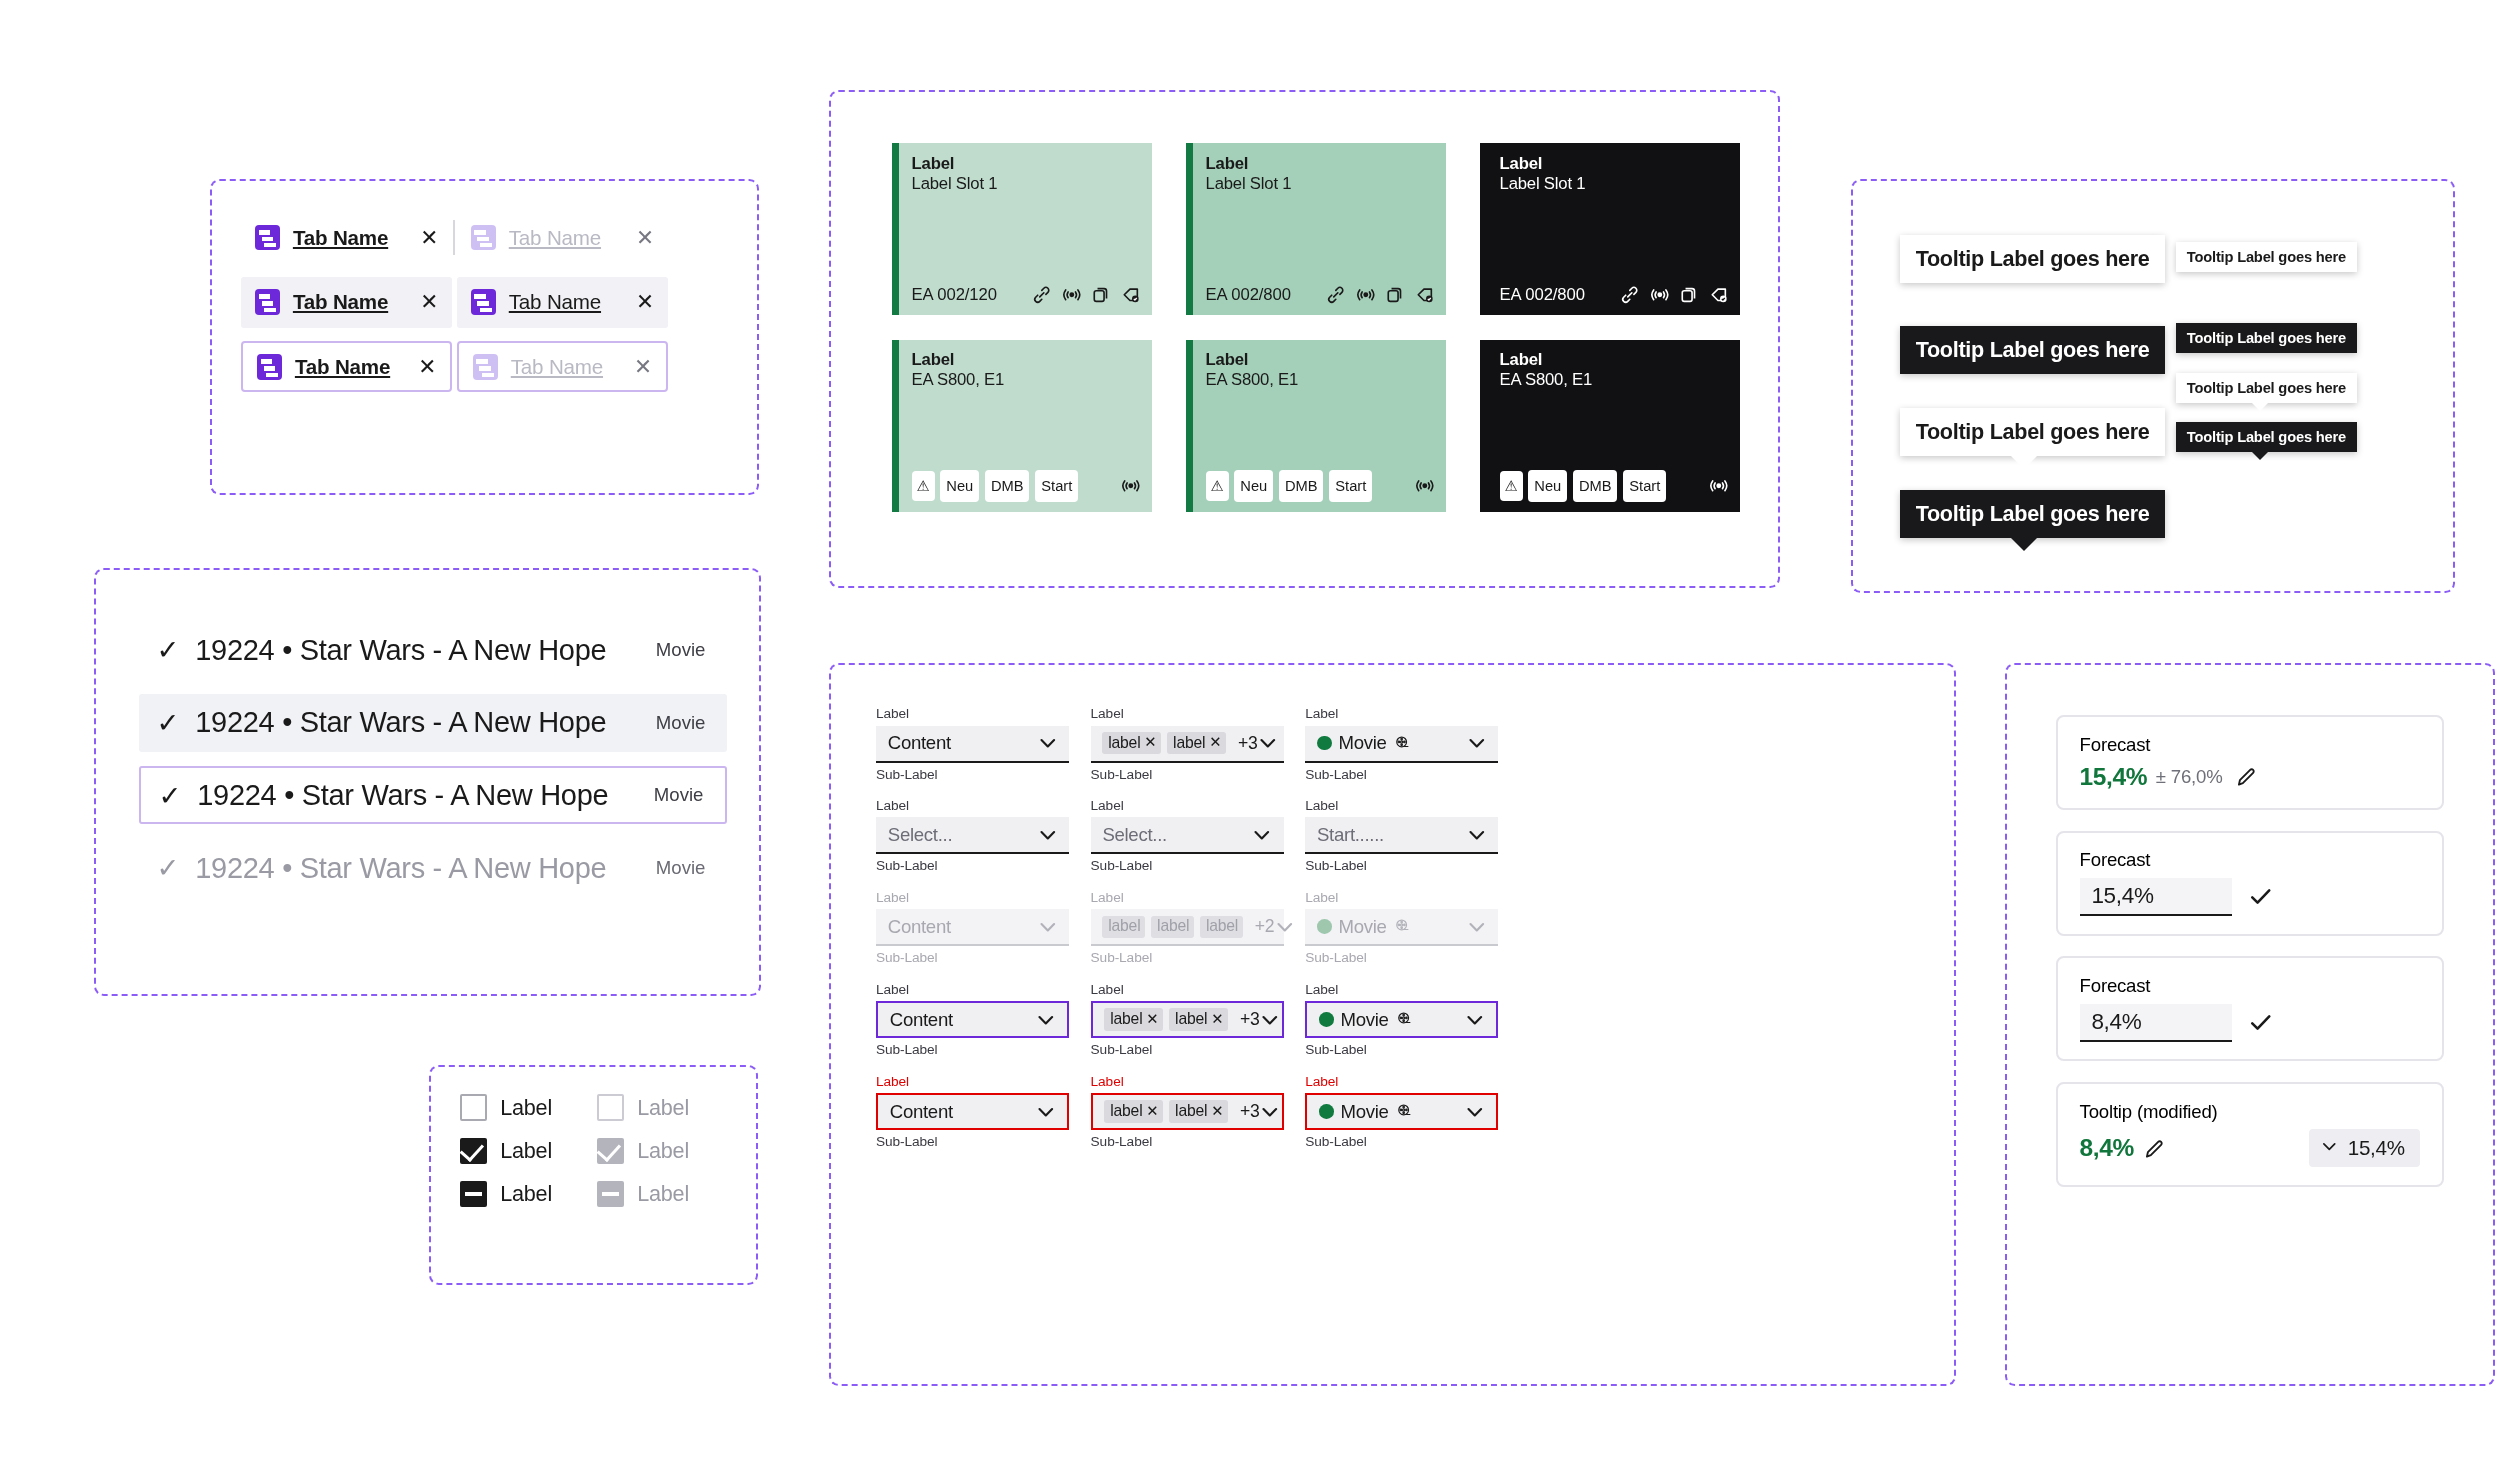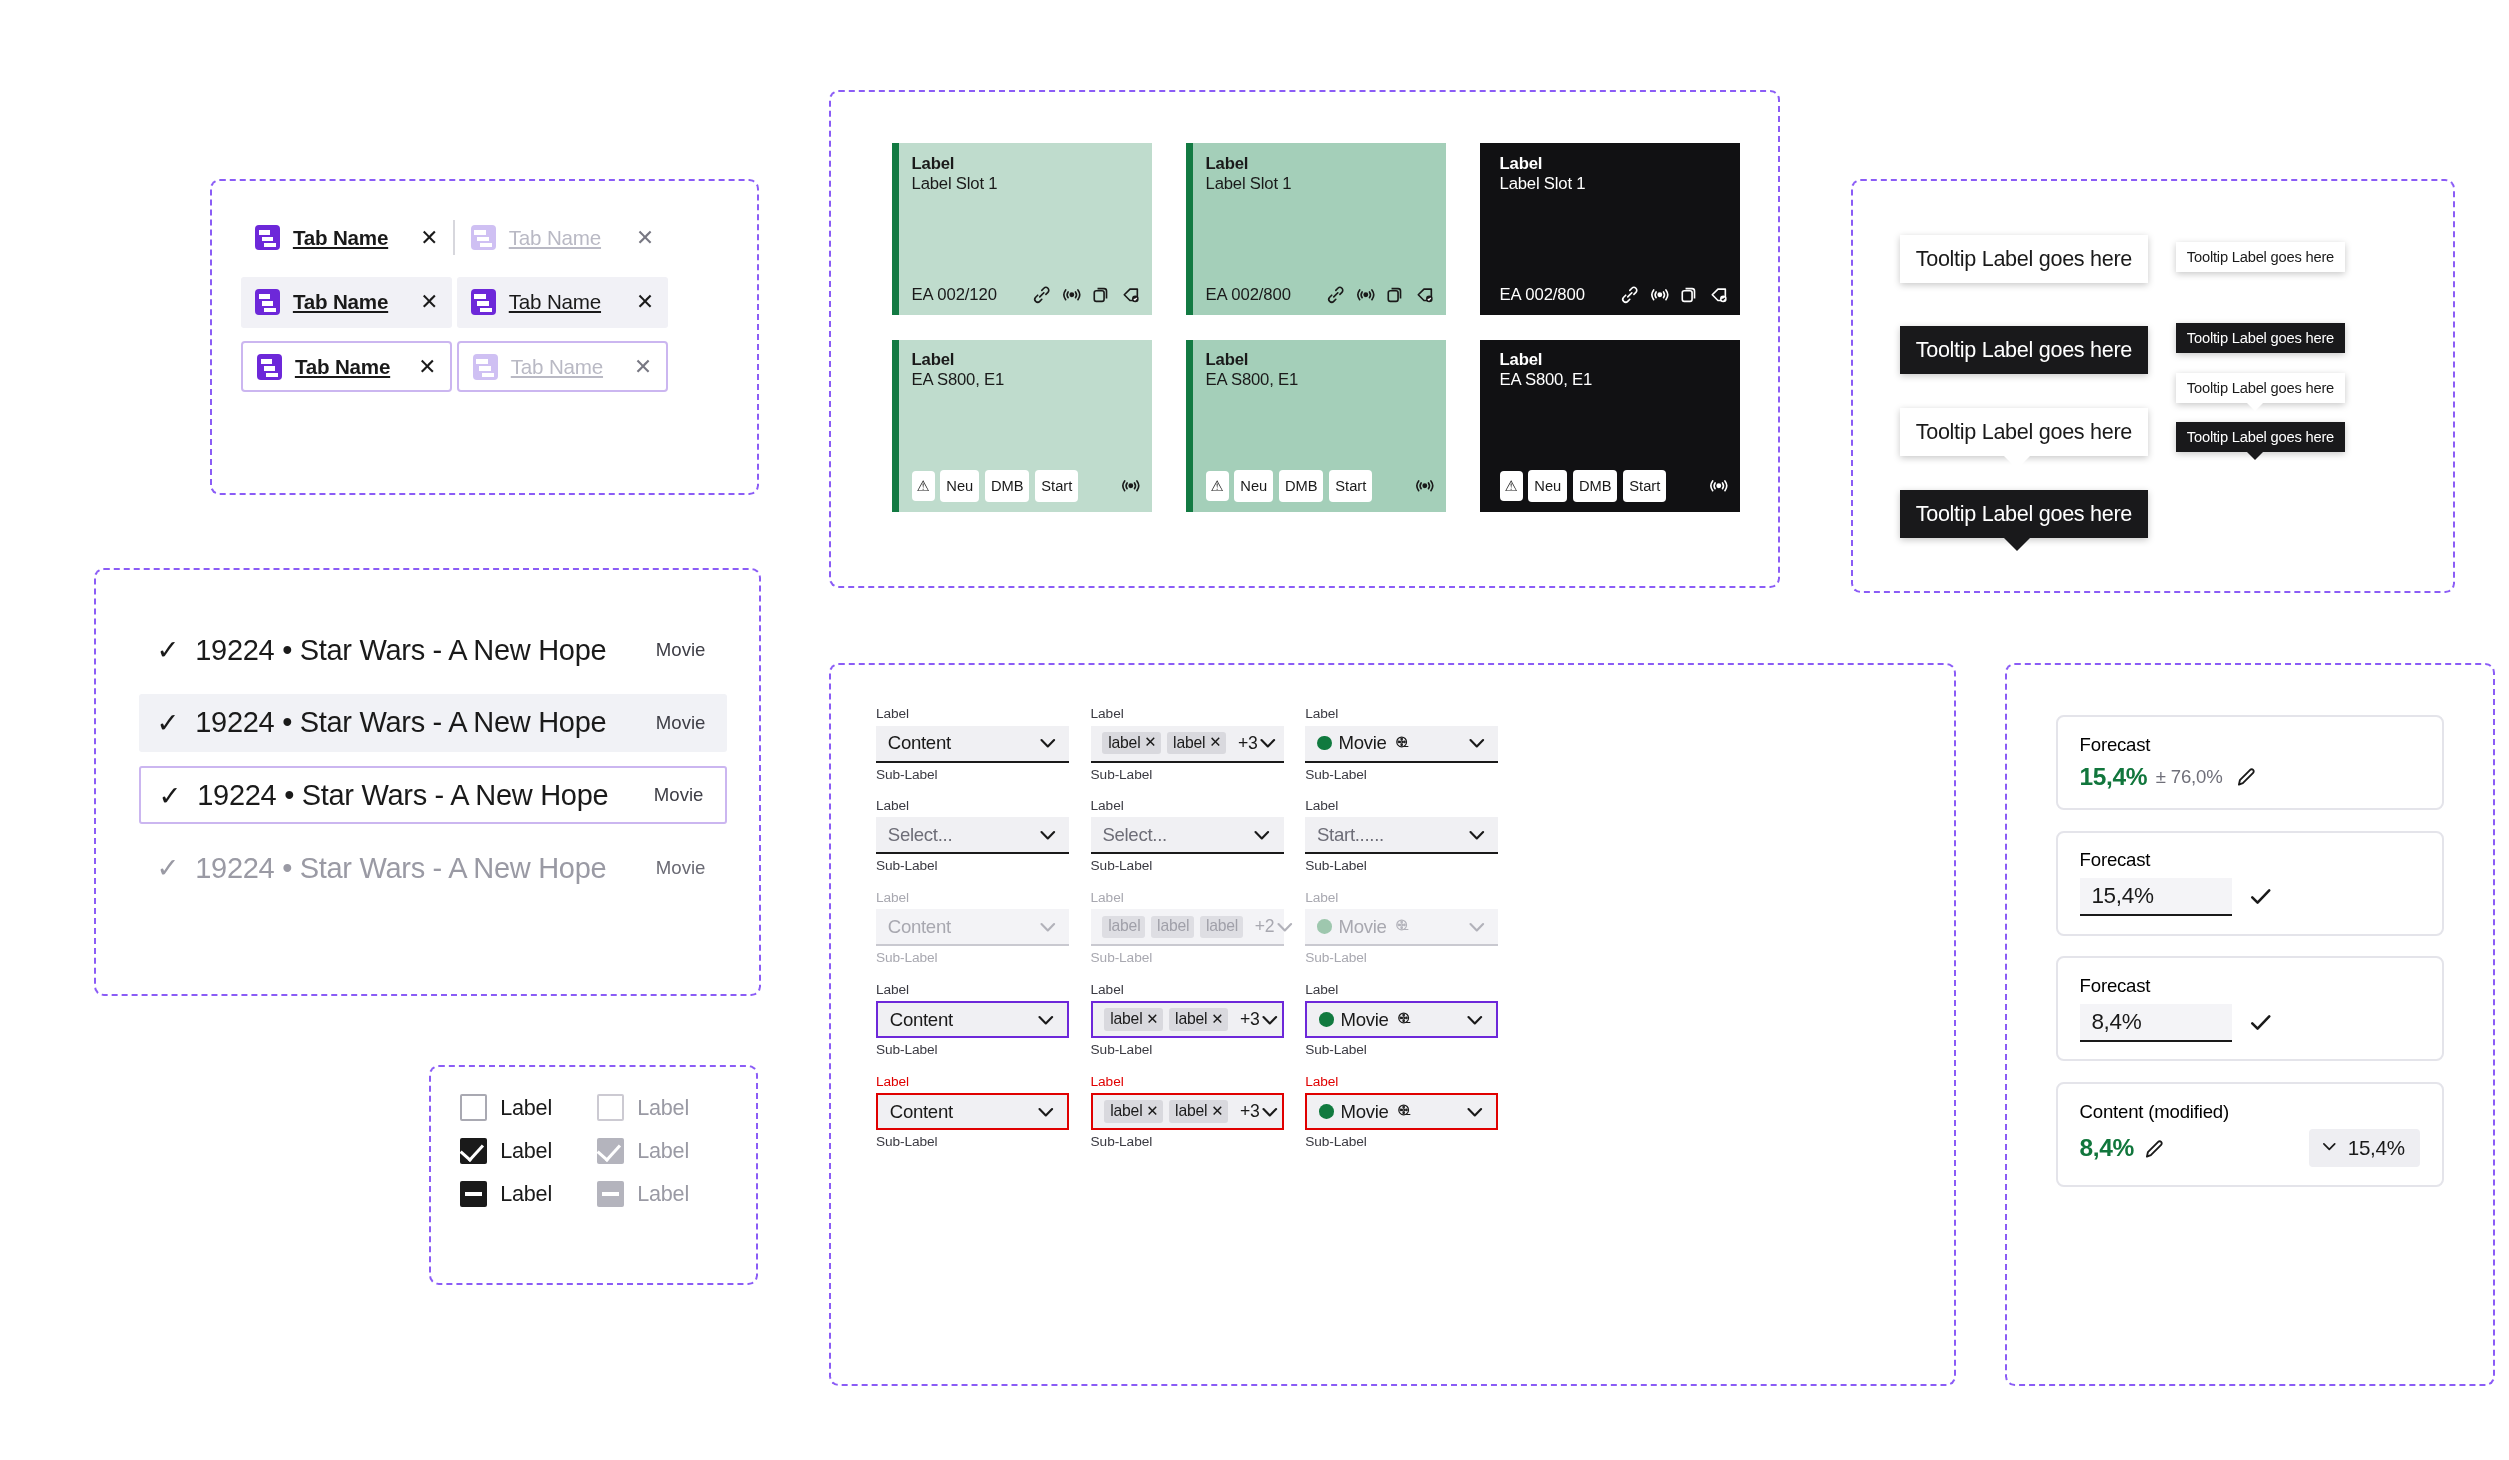--- a/index.html
+++ b/index.html
@@ -75,21 +75,21 @@
   .card .ic-row{margin-left:auto;display:flex;align-items:center;gap:9.8px;}
   .ic{width:19.6px;height:19.6px;display:block;}
   .ic svg{display:block;width:19.6px;height:19.6px;}
   .chips-row{margin-top:auto;display:flex;align-items:center;gap:5.9px;}
   .mchip{background:#fff;border-radius:3.9px;font-size:14.7px;line-height:1;padding:4.9px 5.9px;font-weight:400;color:#1a1a1a;display:flex;align-items:center;justify-content:center;min-height:21.6px;}
   .mchip.warn{padding:3.9px 4.9px;}
   .chips-row .ic-end{margin-left:auto;display:flex;align-items:center;}
 
   
   #panel-tooltip{left:1851px;top:179px;width:604px;height:414px;}
-  .tt{position:absolute;background:#fff;color:#1a1a1a;box-shadow:0 2px 6.9px rgba(0,0,0,.22);font-weight:400;white-space:nowrap;}
+  .tt{position:absolute;background:#fff;color:#1a1a1a;box-shadow:0 2px 6.9px rgba(0,0,0,.22);font-weight:700;white-space:nowrap;}
   .tt.dark{background:#19191b;color:#fff;}
   .tt.lg{font-size:21.6px;padding:10.8px 15.7px;letter-spacing:-0.3px;}
   .tt.sm{font-size:14.7px;padding:6.9px 10.8px;letter-spacing:-0.2px;}
   .tt .arrow{position:absolute;left:42%;top:100%;width:0;height:0;border-left:13.7px solid transparent;border-right:13.7px solid transparent;border-top:13.7px solid #fff;}
   .tt.dark .arrow{border-top-color:#19191b;}
   .tt.sm .arrow{border-left-width:8.8px;border-right-width:8.8px;border-top-width:8.8px;}
 
   
   #panel-select{left:829px;top:663px;width:1127px;height:723px;}
   .sel-grid{position:absolute;left:45px;top:39px;display:grid;grid-template-columns:repeat(3,193px);column-gap:21.6px;}
@@ -814,21 +814,21 @@
       <div class="fc-title">Forecast</div>
       <div class="fc-row">
         <span class="fc-input">8,4%</span>
         <span class="fc-check"><svg width="25.5" height="25.5" viewBox="0 0 24 24" fill="none" stroke="#1a1a1a" stroke-width="2.4" stroke-linecap="round" stroke-linejoin="round">
               <path d="m4 12.5 5 5L20 6"></path>
             </svg></span>
       </div>
     </div>
 
     <div class="fc-card">
-      <div class="fc-title">Content (modified)</div>
+      <div class="fc-title">Tooltip (modified)</div>
       <div class="fc-row">
         <span class="fc-val">8,4%</span>
         <span class="fc-pencil tight"><svg width="23.5" height="23.5" viewBox="0 0 24 24" fill="none" stroke="#1a1a1a" stroke-width="1.9" stroke-linejoin="round">
               <path d="M4 20l1-4.5L15.5 5a2.1 2.1 0 0 1 3 3L8 18.5z"></path>
             </svg></span>
         <span class="fc-pill">
           <span><svg width="18.6" height="18.6" viewBox="0 0 24 24" fill="none" stroke="#1a1a1a" stroke-width="2.2" stroke-linecap="round" stroke-linejoin="round">
                 <path d="m5 9 7 7 7-7"></path>
               </svg></span>
           <span>15,4%</span>

